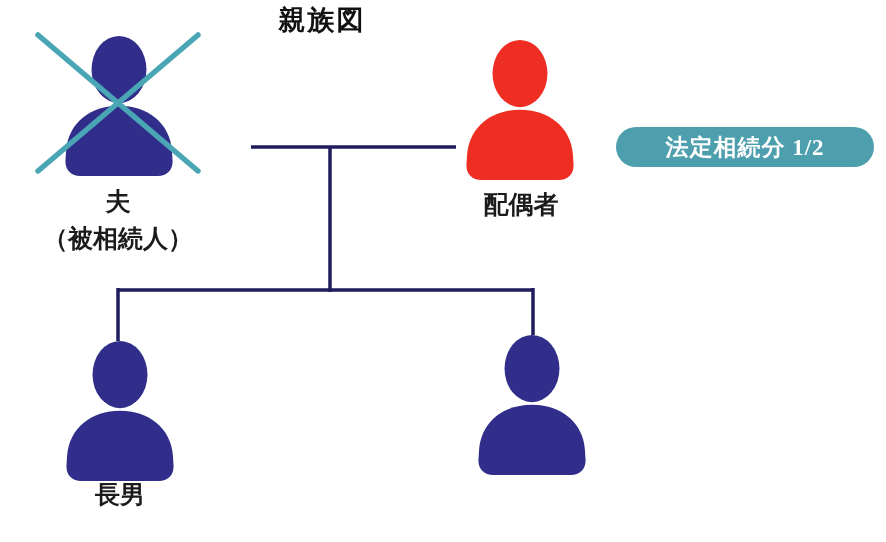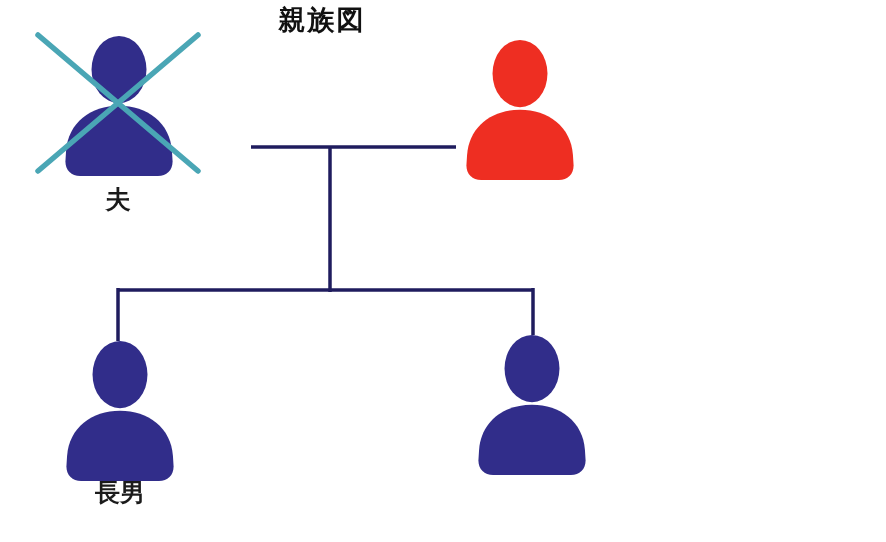--- a/index.html
+++ b/index.html
@@ -1,21 +1,21 @@
 <!DOCTYPE html>
 <html><head>
 <meta charset="utf-8">
 <style>
   html, body { margin: 0; padding: 0; background: #ffffff; }
   .canvas {
     position: relative;
     width: 886px;
     height: 542px;
     background: #ffffff;
-    font-family: Liberation Mono, monospace;
+    font-family: Liberation Serif, serif;
     overflow: hidden;
   }
   .title {
     position: absolute;
     text-align: center;
     font-size: 27px;
     font-weight: bold;
     color: #111111;
     letter-spacing: 2px;
   }
@@ -75,31 +75,38 @@
         <path d="M50 54 C29 54 12 67 10.5 89 L10 97 C10 104 14.5 108.5 21 108.5 L79 108.5 C85.5 108.5 90 104 90 97 L89.5 89 C88 67 71 54 50 54 Z"></path>
       </g>
     </svg>
   </div>
   <svg class="cross" width="172" height="148" viewBox="0 0 172 148" style="left:32px; top:29px;">
     <line x1="6" y1="6" x2="166" y2="142" stroke-width="5.5" stroke-linecap="round" stroke="#4aa6b5"></line>
     <line x1="166" y1="6" x2="6" y2="142" stroke-width="5.5" stroke-linecap="round" stroke="#4aa6b5"></line>
   </svg>
   <div class="label" style="left:8px; top:183px; width:220px;">
     <div>夫</div>
+    <div>（被相続人）</div>
   </div>
 
   <div class="person" style="left:453px; top:40px;">
     <svg width="134" height="142" viewBox="0 0 100 110" preserveAspectRatio="none">
       <g fill="#ee2e22">
         <ellipse cx="50" cy="26" rx="20.5" ry="26"></ellipse>
         <path d="M50 54 C29 54 12 67 10.5 89 L10 97 C10 104 14.5 108.5 21 108.5 L79 108.5 C85.5 108.5 90 104 90 97 L89.5 89 C88 67 71 54 50 54 Z"></path>
       </g>
     </svg>
   </div>
+  <div class="label" style="left:431px; top:186px; width:180px;">
+    <div>配偶者</div>
+  </div>
 
+  <div class="badge" style="left:616px; top:127px;">
+    <span>法定相続分 1/2</span>
+  </div>
 
   <div class="person" style="left:53px; top:341px;">
     <svg width="134" height="142" viewBox="0 0 100 110" preserveAspectRatio="none">
       <g fill="#312d8a">
         <ellipse cx="50" cy="26" rx="20.5" ry="26"></ellipse>
         <path d="M50 54 C29 54 12 67 10.5 89 L10 97 C10 104 14.5 108.5 21 108.5 L79 108.5 C85.5 108.5 90 104 90 97 L89.5 89 C88 67 71 54 50 54 Z"></path>
       </g>
     </svg>
   </div>
   <div class="label" style="left:20px; top:476px; width:200px;">

